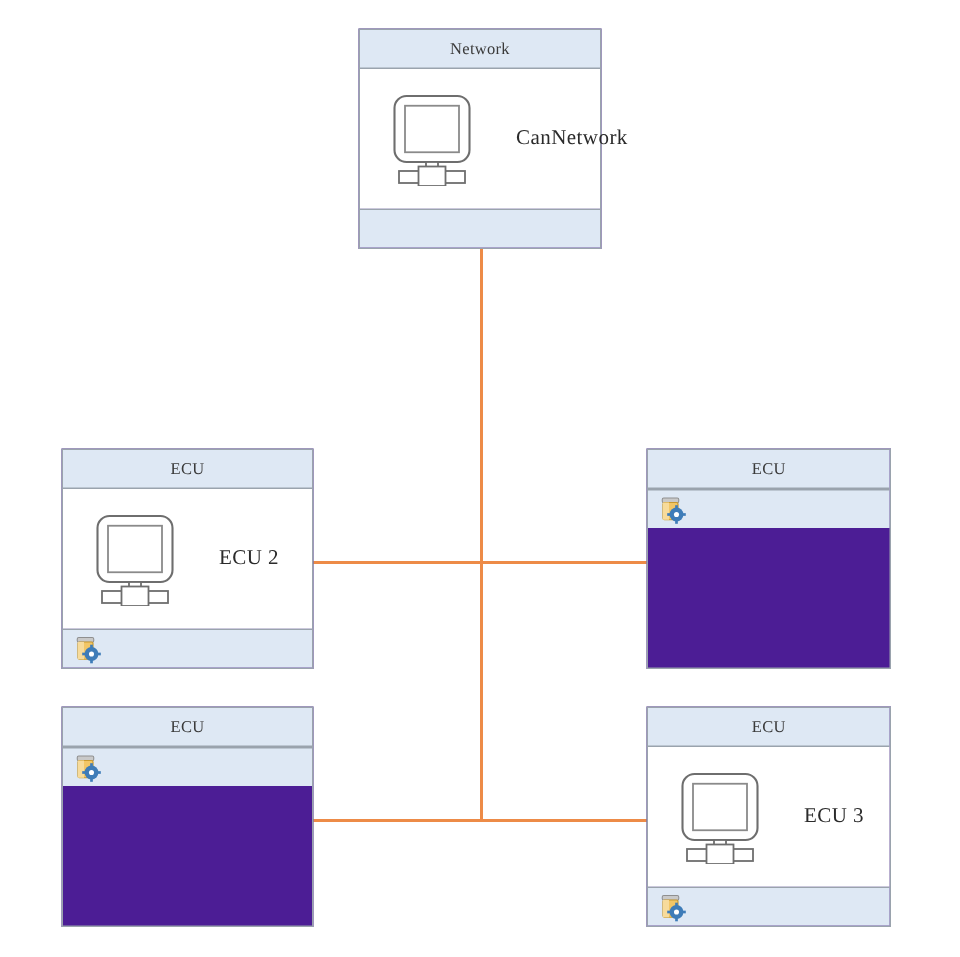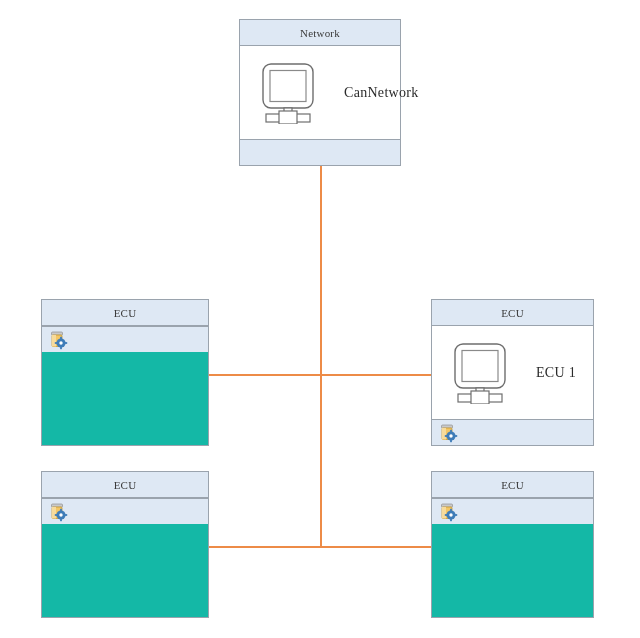--- a/index.html
+++ b/index.html
@@ -28,21 +28,21 @@
     position: absolute;
     background: #ED8B47;
   }
   .link.v { width: 2px; }
   .link.h { height: 2px; }
 
   
   .node {
     position: absolute;
     box-sizing: border-box;
-    background: #14b8a6;
+    background: #4c1d95;
     border: 1px solid #9aa3ad;
     display: flex;
     flex-direction: column;
   }
   .node-header {
     box-sizing: border-box;
     height: 26px;
     background: #DEE8F4;
     border-bottom: 1px solid #9aa3ad;
     display: flex;
@@ -116,55 +116,55 @@
           <rect x="19" y="49" width="18" height="13" fill="#ffffff" stroke="#6e6e6e" stroke-width="1.2"></rect>
         </svg>
       </span>
       <span class="node-label">CanNetwork</span>
     </div>
     <div class="node-footer"></div>
   </div>
 
   <div class="node" style="left:41px; top:299px; width:168px; height:147px;">
     <div class="node-header">ECU</div>
-    <div class="node-footer">
-      <span class="footer-icon">
-        <svg viewBox="0 0 20 20" width="20" height="20">
-          <rect x="3.5" y="2" width="11" height="3.2" rx="1" fill="#c9c9c9" stroke="#8f8f8f" stroke-width=".7"></rect>
-          <rect x="4" y="5" width="10" height="11.5" rx="1" fill="#F2C666" stroke="#C99A2E" stroke-width=".8"></rect>
-          <rect x="4" y="5" width="4" height="11.5" fill="#F7DB9B"></rect>
-          <g transform="translate(13,13)">
-            <circle r="4.6" fill="#3E7CB8"></circle>
-            <circle r="1.7" fill="#ffffff"></circle>
-            <g fill="#3E7CB8">
-              <rect x="-.9" y="-6.2" width="1.8" height="2.2"></rect>
-              <rect x="-.9" y="4" width="1.8" height="2.2"></rect>
-              <rect x="-6.2" y="-.9" width="2.2" height="1.8"></rect>
-              <rect x="4" y="-.9" width="2.2" height="1.8"></rect>
-            </g>
-          </g>
-        </svg>
-      </span>
-    </div>
-  </div>
-
-  <div class="node" style="left:431px; top:299px; width:163px; height:147px;">
-    <div class="node-header">ECU</div>
     <div class="node-body">
       <span class="device-icon">
         <svg viewBox="0 0 72 62" width="72" height="62">
           <rect x="3" y="2" width="50" height="44" rx="8" ry="8" fill="#ffffff" stroke="#6e6e6e" stroke-width="1.4"></rect>
           <rect x="10" y="8.5" width="36" height="31" fill="#ffffff" stroke="#8a8a8a" stroke-width="1.2"></rect>
           <rect x="24" y="46" width="8" height="6" fill="#ffffff" stroke="#6e6e6e" stroke-width="1.2"></rect>
           <rect x="6" y="52" width="44" height="8" fill="#ffffff" stroke="#6e6e6e" stroke-width="1.2"></rect>
           <rect x="19" y="49" width="18" height="13" fill="#ffffff" stroke="#6e6e6e" stroke-width="1.2"></rect>
         </svg>
       </span>
-      <span class="node-label">ECU 1</span>
-    </div>
+      <span class="node-label">ECU 2</span>
+    </div>
+    <div class="node-footer">
+      <span class="footer-icon">
+        <svg viewBox="0 0 20 20" width="20" height="20">
+          <rect x="3.5" y="2" width="11" height="3.2" rx="1" fill="#c9c9c9" stroke="#8f8f8f" stroke-width=".7"></rect>
+          <rect x="4" y="5" width="10" height="11.5" rx="1" fill="#F2C666" stroke="#C99A2E" stroke-width=".8"></rect>
+          <rect x="4" y="5" width="4" height="11.5" fill="#F7DB9B"></rect>
+          <g transform="translate(13,13)">
+            <circle r="4.6" fill="#3E7CB8"></circle>
+            <circle r="1.7" fill="#ffffff"></circle>
+            <g fill="#3E7CB8">
+              <rect x="-.9" y="-6.2" width="1.8" height="2.2"></rect>
+              <rect x="-.9" y="4" width="1.8" height="2.2"></rect>
+              <rect x="-6.2" y="-.9" width="2.2" height="1.8"></rect>
+              <rect x="4" y="-.9" width="2.2" height="1.8"></rect>
+            </g>
+          </g>
+        </svg>
+      </span>
+    </div>
+  </div>
+
+  <div class="node" style="left:431px; top:299px; width:163px; height:147px;">
+    <div class="node-header">ECU</div>
     <div class="node-footer">
       <span class="footer-icon">
         <svg viewBox="0 0 20 20" width="20" height="20">
           <rect x="3.5" y="2" width="11" height="3.2" rx="1" fill="#c9c9c9" stroke="#8f8f8f" stroke-width=".7"></rect>
           <rect x="4" y="5" width="10" height="11.5" rx="1" fill="#F2C666" stroke="#C99A2E" stroke-width=".8"></rect>
           <rect x="4" y="5" width="4" height="11.5" fill="#F7DB9B"></rect>
           <g transform="translate(13,13)">
             <circle r="4.6" fill="#3E7CB8"></circle>
             <circle r="1.7" fill="#ffffff"></circle>
             <g fill="#3E7CB8">
@@ -197,20 +197,32 @@
               <rect x="4" y="-.9" width="2.2" height="1.8"></rect>
             </g>
           </g>
         </svg>
       </span>
     </div>
   </div>
 
   <div class="node" style="left:431px; top:471px; width:163px; height:147px;">
     <div class="node-header">ECU</div>
+    <div class="node-body">
+      <span class="device-icon">
+        <svg viewBox="0 0 72 62" width="72" height="62">
+          <rect x="3" y="2" width="50" height="44" rx="8" ry="8" fill="#ffffff" stroke="#6e6e6e" stroke-width="1.4"></rect>
+          <rect x="10" y="8.5" width="36" height="31" fill="#ffffff" stroke="#8a8a8a" stroke-width="1.2"></rect>
+          <rect x="24" y="46" width="8" height="6" fill="#ffffff" stroke="#6e6e6e" stroke-width="1.2"></rect>
+          <rect x="6" y="52" width="44" height="8" fill="#ffffff" stroke="#6e6e6e" stroke-width="1.2"></rect>
+          <rect x="19" y="49" width="18" height="13" fill="#ffffff" stroke="#6e6e6e" stroke-width="1.2"></rect>
+        </svg>
+      </span>
+      <span class="node-label">ECU 3</span>
+    </div>
     <div class="node-footer">
       <span class="footer-icon">
         <svg viewBox="0 0 20 20" width="20" height="20">
           <rect x="3.5" y="2" width="11" height="3.2" rx="1" fill="#c9c9c9" stroke="#8f8f8f" stroke-width=".7"></rect>
           <rect x="4" y="5" width="10" height="11.5" rx="1" fill="#F2C666" stroke="#C99A2E" stroke-width=".8"></rect>
           <rect x="4" y="5" width="4" height="11.5" fill="#F7DB9B"></rect>
           <g transform="translate(13,13)">
             <circle r="4.6" fill="#3E7CB8"></circle>
             <circle r="1.7" fill="#ffffff"></circle>
             <g fill="#3E7CB8">

